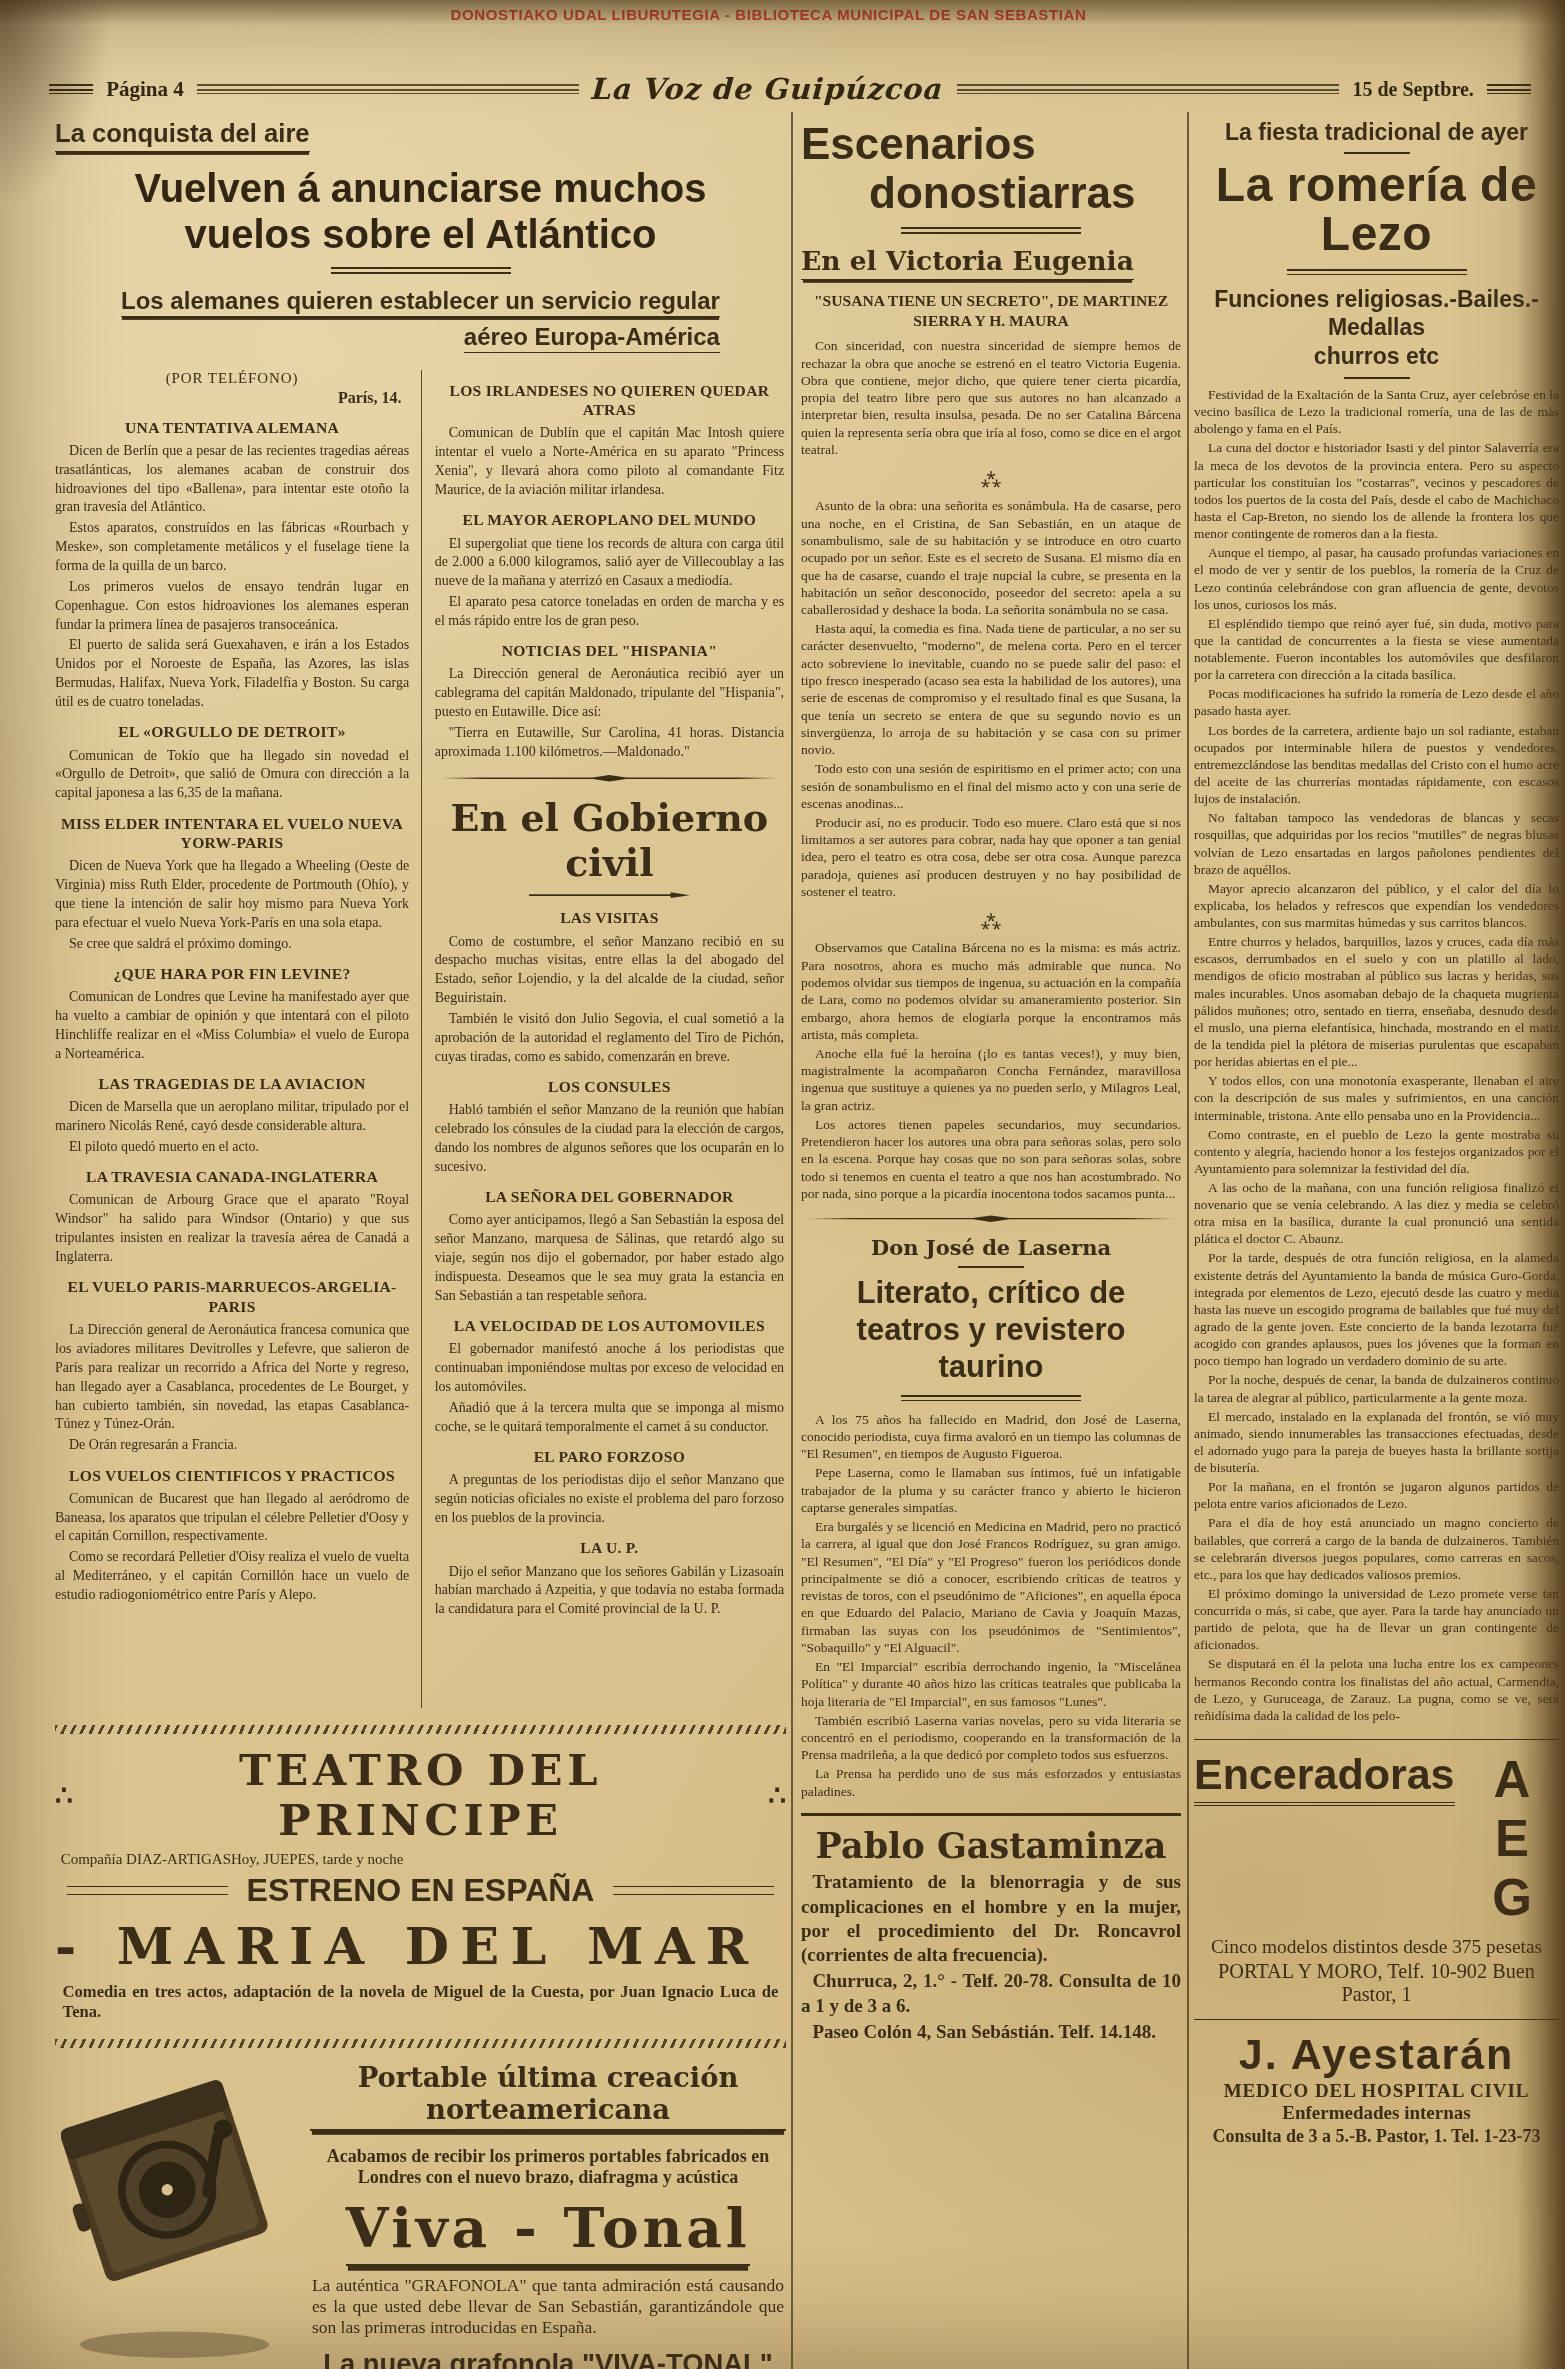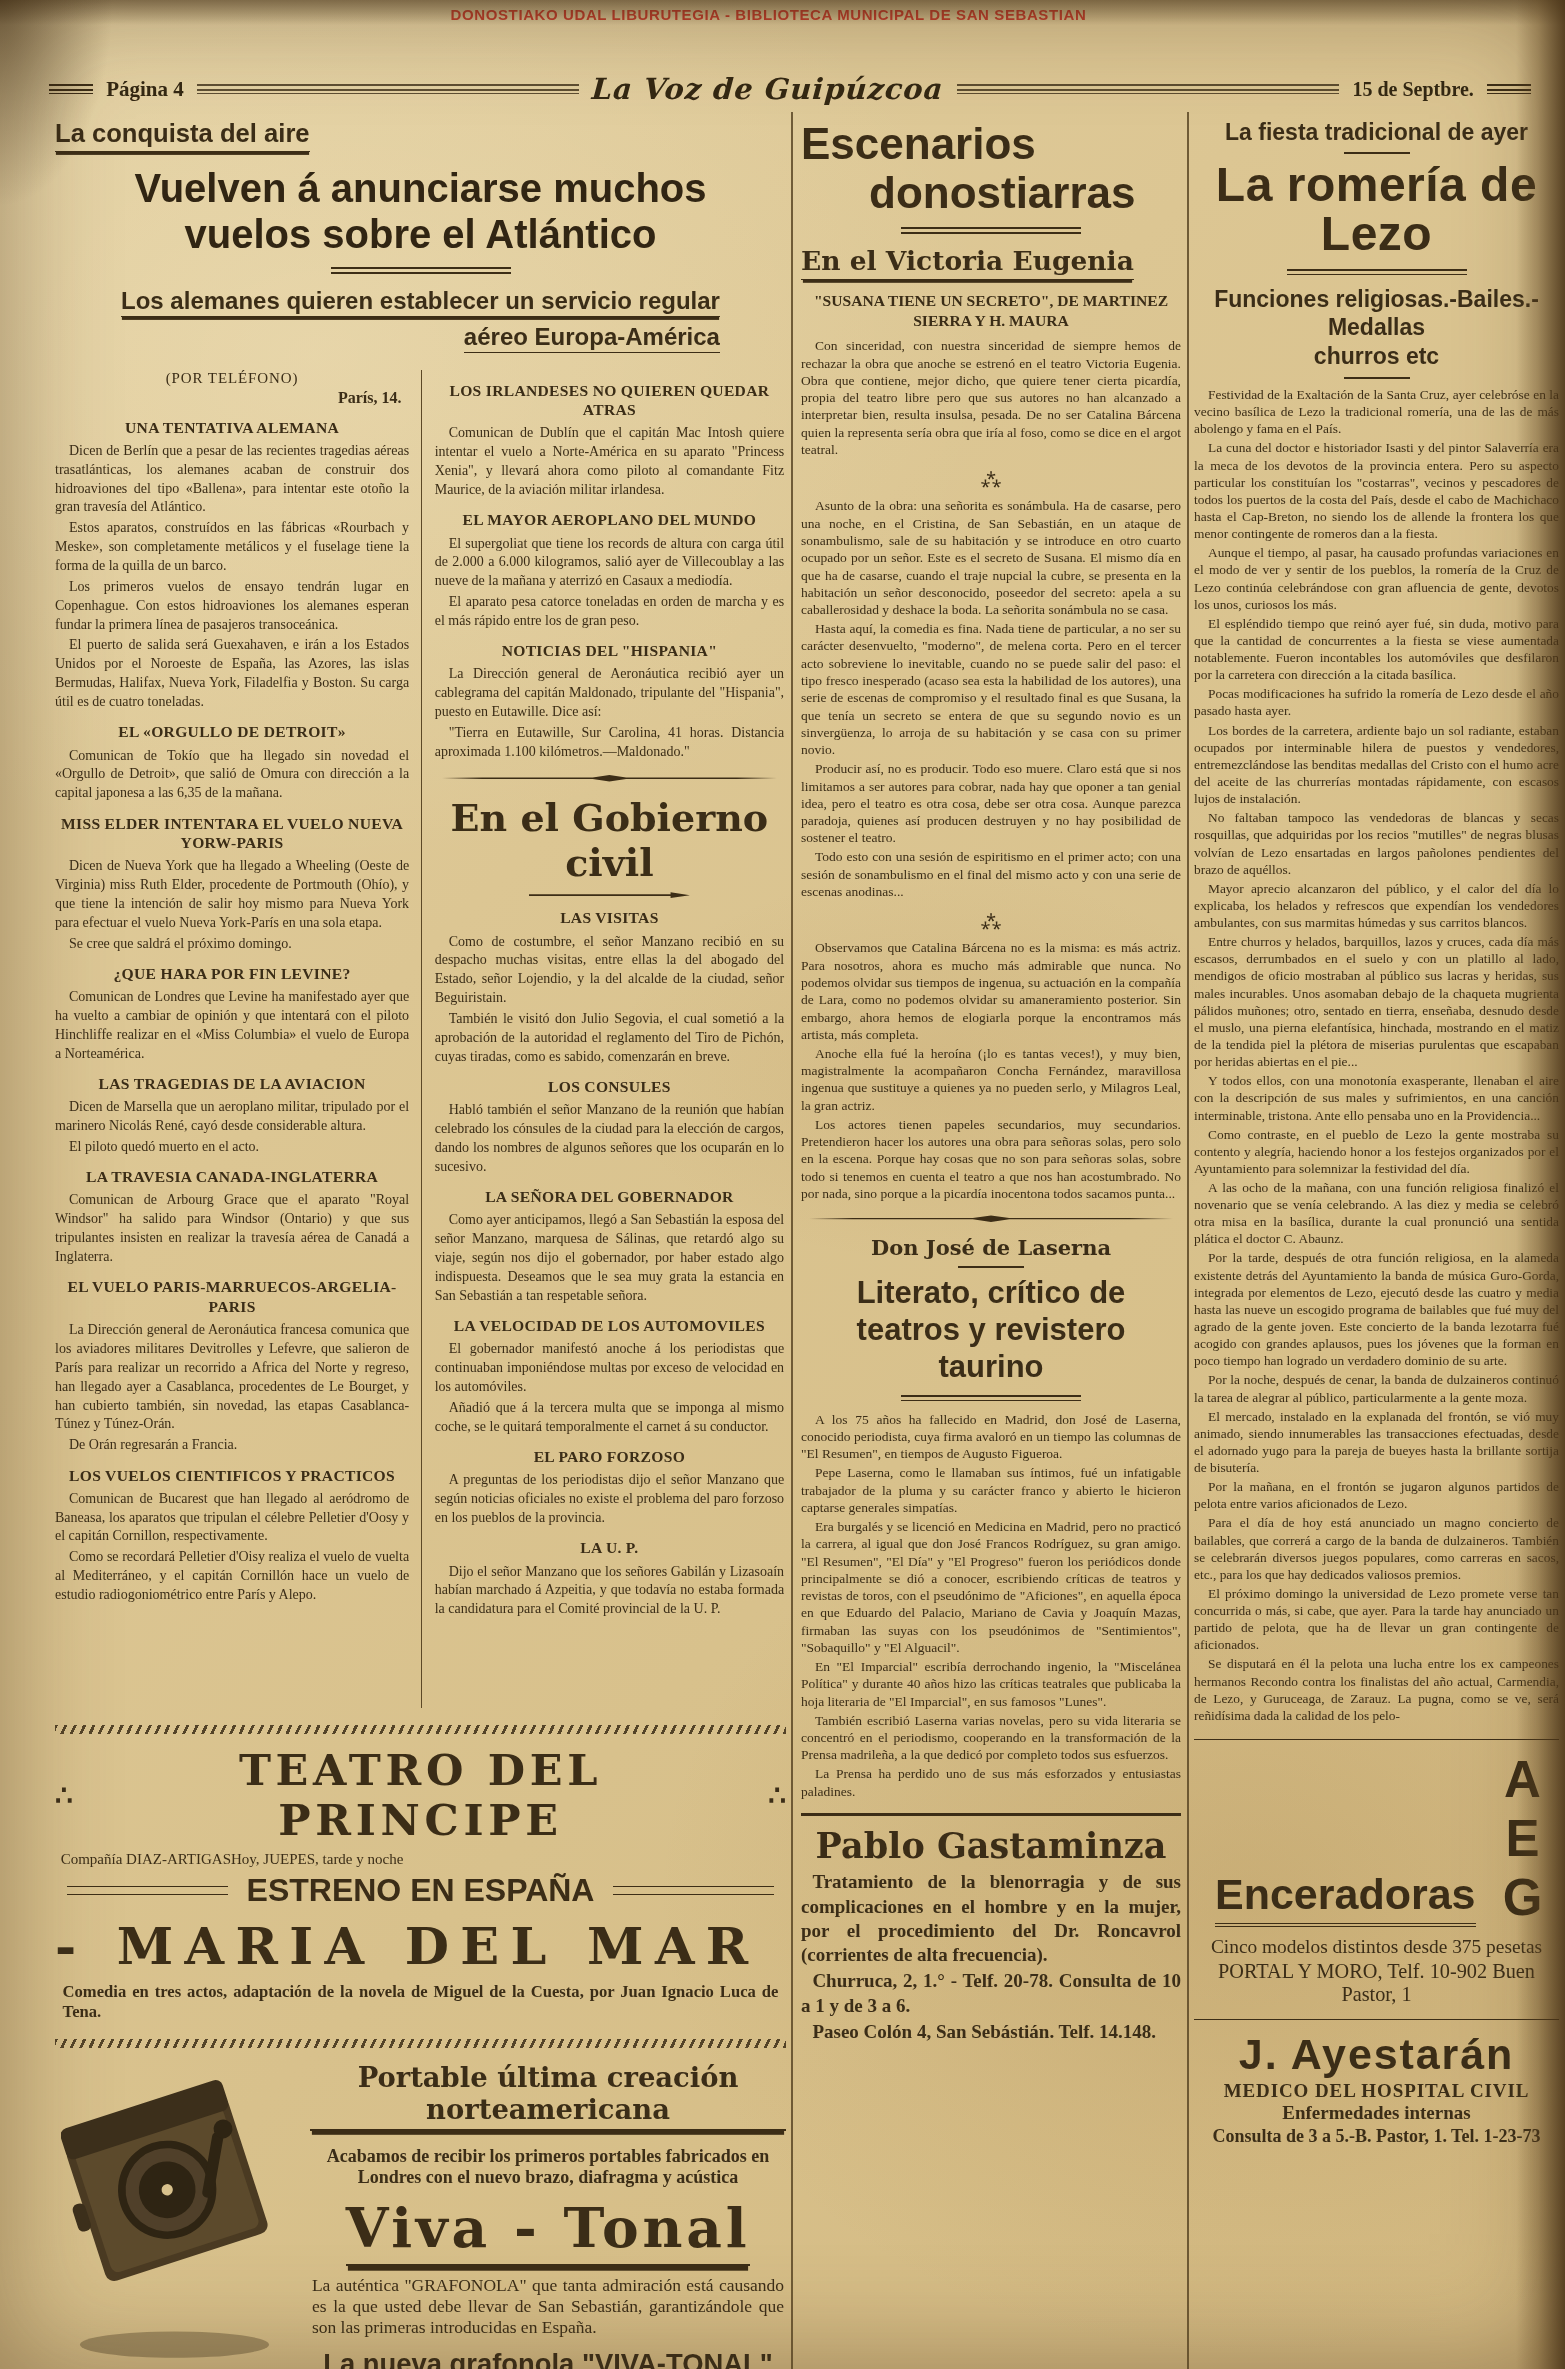--- a/index.html
+++ b/index.html
@@ -104,21 +104,21 @@
   .laserna-kicker{font-family:"DejaVu Serif",serif;font-weight:700;font-size:21px;text-align:center;margin:7.6px 0 0;}
   .laserna-head{font-family:"Liberation Sans",sans-serif;font-weight:700;font-size:31px;line-height:1.18;text-align:center;margin:5.7px 0 0;}
   .thickrule{height:2.8px;background:#3c2d16;margin:13.2px 0 9.5px;}
   .gast-name{font-family:"DejaVu Serif",serif;font-weight:700;font-size:35px;text-align:center;margin:1.9px 0 3.8px;}
   .gast .art-p{font-weight:700;font-size:19px;text-indent:11.4px;}
 
   .lezo-kicker{font-family:"Liberation Sans",sans-serif;font-weight:700;font-size:23px;text-align:center;}
   .lezo-head{font-family:"Liberation Sans",sans-serif;font-weight:700;font-size:48px;line-height:1.02;text-align:center;margin:5.7px 0 0;letter-spacing:0.5px;}
   .lezo-sub{font-family:"Liberation Sans",sans-serif;font-weight:700;font-size:23px;line-height:1.25;text-align:center;margin:5.7px 5.7px 0;}
   .aeg{margin-top:15px;border-top:1.9px solid #3c2d16;padding-top:9.5px;text-align:center;}
-  .aeg-title{display:flex;justify-content:center;align-items:flex-end;gap:20px;margin-left:21px;}
+  .aeg-title{display:flex;justify-content:center;align-items:flex-start;gap:20px;}
   .aeg-word{font-family:"Liberation Sans",sans-serif;font-weight:700;font-size:43px;
     padding-bottom:3.8px;border-bottom:4.7px double #3c2d16;}
   .aeg-letters{font-family:"Liberation Sans",sans-serif;font-weight:700;font-size:51px;letter-spacing:9.5px;}
   .aeg-l1{font-size:19.4px;margin:9.5px 0 1.9px;}
   .aeg-l2{font-size:20.3px;margin:0;}
   .ayest{margin-top:13.2px;border-top:1.9px solid #3c2d16;padding-top:9.5px;text-align:center;}
   .ayest-name{font-family:"Liberation Sans",sans-serif;font-weight:700;font-size:43px;letter-spacing:1.9px;margin:0 0 1.9px;}
   .ayest-role{font-weight:700;font-size:19px;letter-spacing:0.9px;}
   .ayest-spec{font-weight:700;font-size:19px;}
   .ayest-cons{font-weight:700;font-size:18px;margin-top:1.9px;}
@@ -276,22 +276,22 @@
     <div class="shortrule"></div>
     <div class="venue">En el Victoria Eugenia</div>
     <div class="review-head">"SUSANA TIENE UN SECRETO", DE MARTINEZ SIERRA Y H. MAURA</div>
     <div>
         <p class="art-p">Con sinceridad, con nuestra sinceridad de siempre hemos de rechazar la obra que anoche se estrenó en el teatro Victoria Eugenia. Obra que contiene, mejor dicho, que quiere tener cierta picardía, propia del teatro libre pero que sus autores no han alcanzado a interpretar bien, resulta insulsa, pesada. De no ser Catalina Bárcena quien la representa sería obra que iría al foso, como se dice en el argot teatral.</p>
       </div>
     <div class="fleuron">⁂</div>
     <div>
         <p class="art-p">Asunto de la obra: una señorita es sonámbula. Ha de casarse, pero una noche, en el Cristina, de San Sebastián, en un ataque de sonambulismo, sale de su habitación y se introduce en otro cuarto ocupado por un señor. Este es el secreto de Susana. El mismo día en que ha de casarse, cuando el traje nupcial la cubre, se presenta en la habitación un señor desconocido, poseedor del secreto: apela a su caballerosidad y deshace la boda. La señorita sonámbula no se casa.</p>
         <p class="art-p">Hasta aquí, la comedia es fina. Nada tiene de particular, a no ser su carácter desenvuelto, "moderno", de melena corta. Pero en el tercer acto sobreviene lo inevitable, cuando no se puede salir del paso: el tipo fresco inesperado (acaso sea esta la habilidad de los autores), una serie de escenas de compromiso y el resultado final es que Susana, la que tenía un secreto se entera de que su segundo novio es un sinvergüenza, lo arroja de su habitación y se casa con su primer novio.</p>
+        <p class="art-p">Todo esto con una sesión de espiritismo en el primer acto; con una sesión de sonambulismo en el final del mismo acto y con una serie de escenas anodinas...</p>
         <p class="art-p">Producir así, no es producir. Todo eso muere. Claro está que si nos limitamos a ser autores para cobrar, nada hay que oponer a tan genial idea, pero el teatro es otra cosa, debe ser otra cosa. Aunque parezca paradoja, quienes así producen destruyen y no hay posibilidad de sostener el teatro.</p>
-        <p class="art-p">Todo esto con una sesión de espiritismo en el primer acto; con una sesión de sonambulismo en el final del mismo acto y con una serie de escenas anodinas...</p>
       </div>
     <div class="fleuron">⁂</div>
     <div>
         <p class="art-p">Observamos que Catalina Bárcena no es la misma: es más actriz. Para nosotros, ahora es mucho más admirable que nunca. No podemos olvidar sus tiempos de ingenua, su actuación en la compañía de Lara, como no podemos olvidar su amaneramiento posterior. Sin embargo, ahora hemos de elogiarla porque la encontramos más artista, más completa.</p>
         <p class="art-p">Anoche ella fué la heroína (¡lo es tantas veces!), y muy bien, magistralmente la acompañaron Concha Fernández, maravillosa ingenua que sustituye a quienes ya no pueden serlo, y Milagros Leal, la gran actriz.</p>
         <p class="art-p">Los actores tienen papeles secundarios, muy secundarios. Pretendieron hacer los autores una obra para señoras solas, pero solo en la escena. Porque hay cosas que no son para señoras solas, sobre todo si tenemos en cuenta el teatro a que nos han acostumbrado. No por nada, sino porque a la picardía inocentona todos sacamos punta...</p>
       </div>
     <div class="ornrule"></div>
     <div class="laserna-kicker">Don José de Laserna</div>
     <div class="shortrule tiny"></div>

